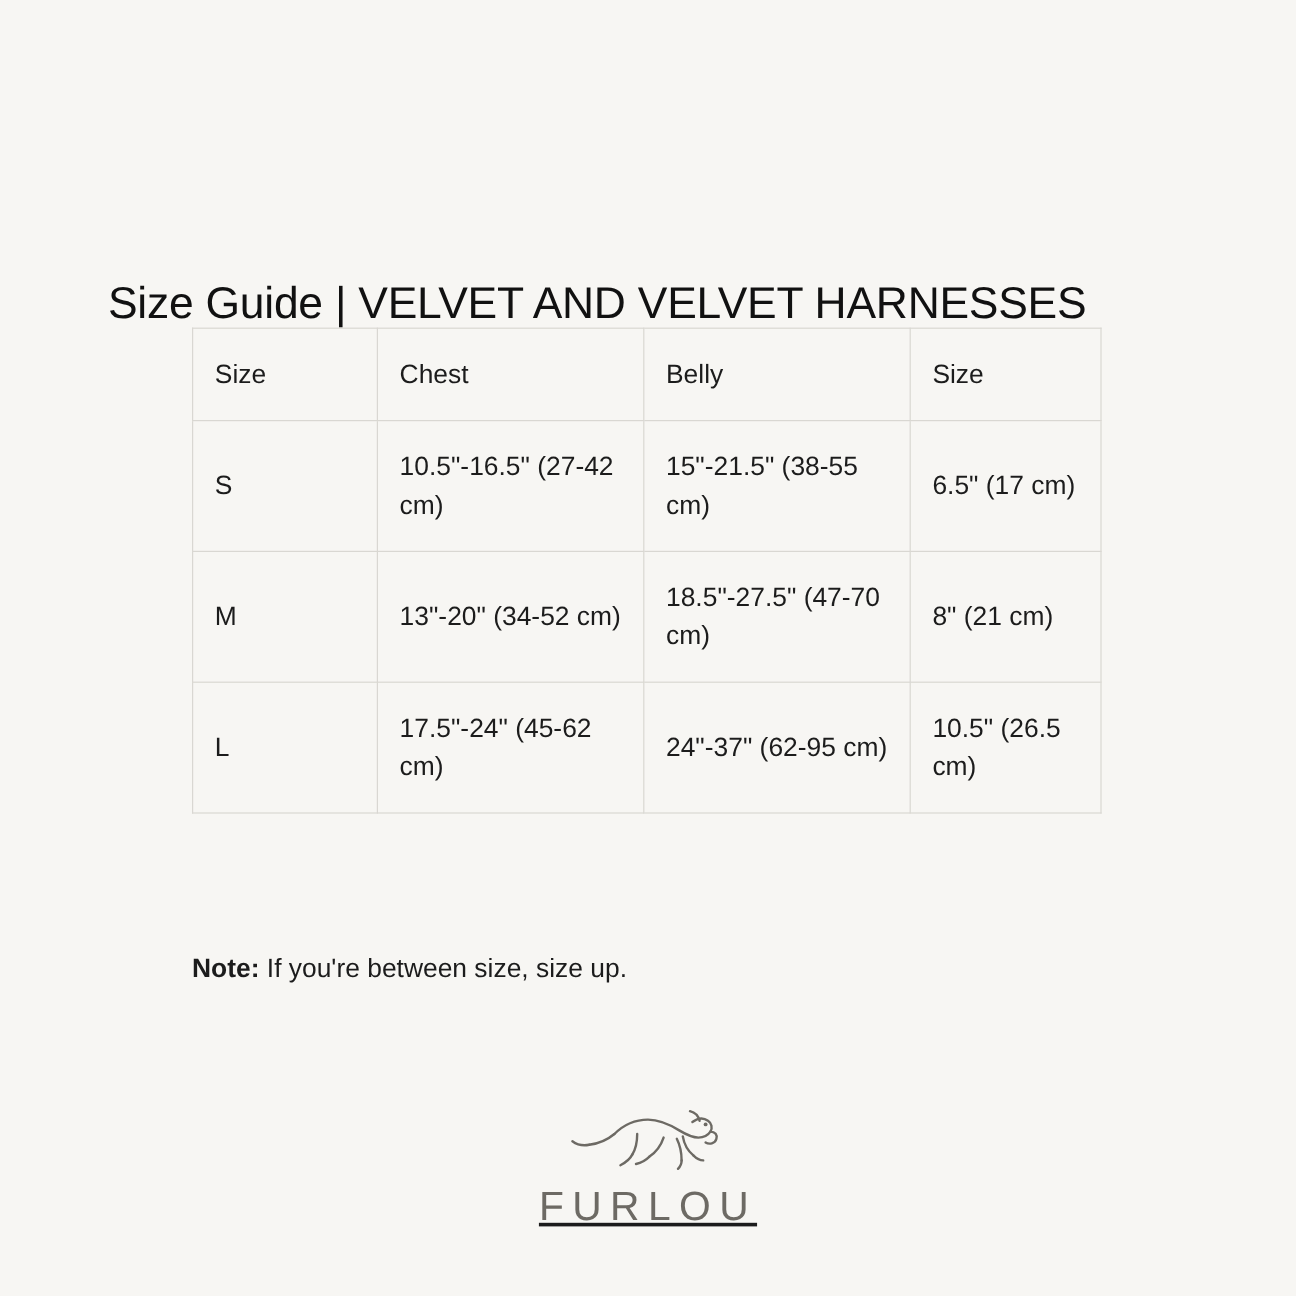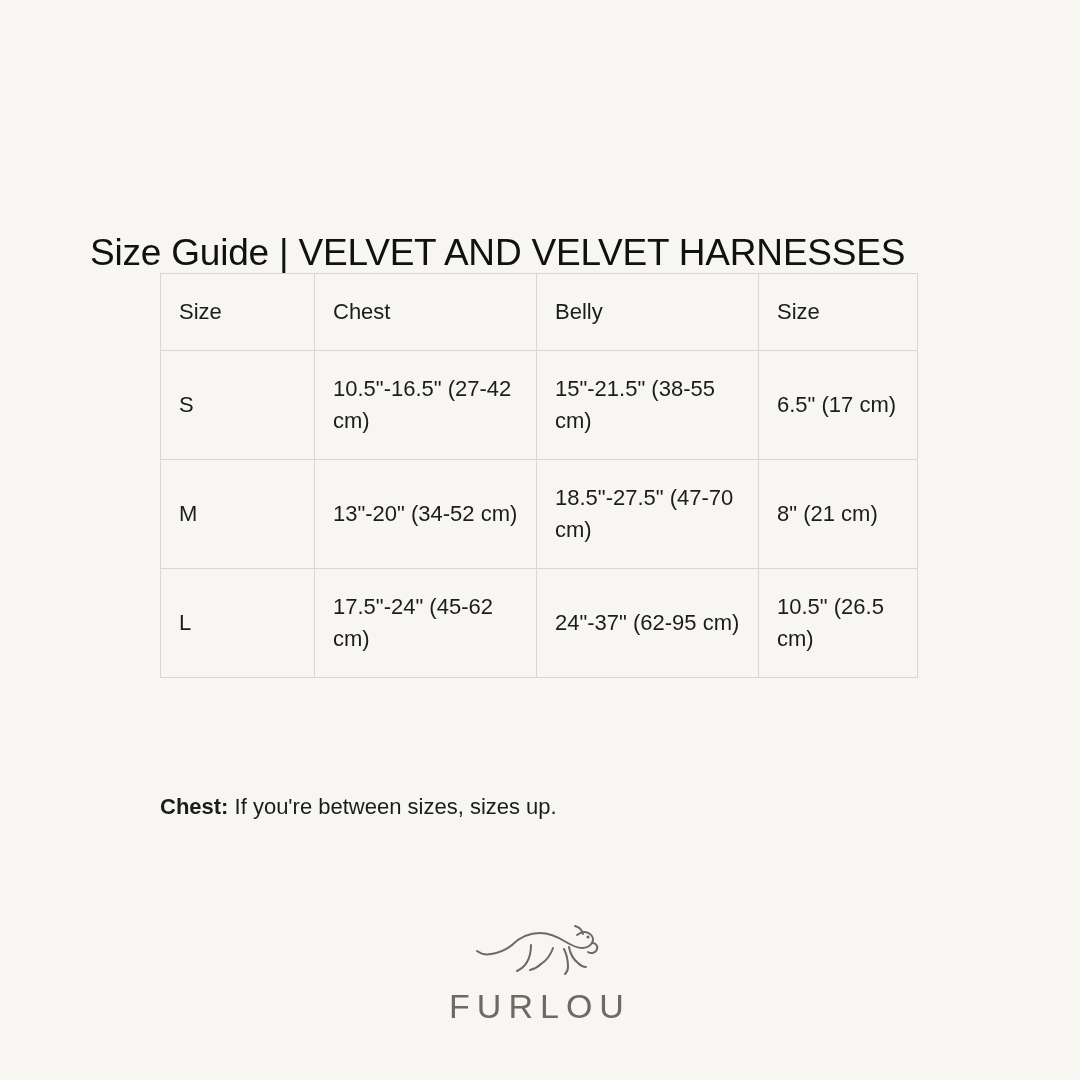--- a/index.html
+++ b/index.html
@@ -84,20 +84,21 @@
   .note .note-text {
     font-weight: 400;
   }
 
   .brand {
     position: absolute;
     left: 0;
     top: 915px;
     width: 1080px;
     text-align: center;
+    text-decoration: underline;
   }
   .brand-mark {
     display: block;
     margin: 0 auto;
     width: 150px;
     height: 68px;
   }
   .brand-name {
     display: block;
     margin-top: 4px;
@@ -144,21 +145,21 @@
       </tr>
       <tr>
         <td>L</td>
         <td>17.5"-24" (45-62 cm)</td>
         <td>24"-37" (62-95 cm)</td>
         <td>10.5" (26.5 cm)</td>
       </tr>
     </tbody>
   </table>
 
-  <p class="note"><span class="note-label">Chest:</span><span class="note-text"> If you're between sizes, sizes up.</span></p>
+  <p class="note"><span class="note-label">Note:</span><span class="note-text"> If you're between size, size up.</span></p>
 
   <div class="brand">
     <svg class="brand-mark" viewBox="0 0 150 68" aria-hidden="true">
       <g fill="none" stroke="#6d6a64" stroke-width="2" stroke-linecap="round" stroke-linejoin="round">
         <path d="M112 20c4-3 9-4 13-1 3 2 4 6 2 9 4 0 6 3 5 6-1 4-6 5-9 3"></path>
         <path d="M127 28c-2 3-6 5-10 5-6 0-11-3-16-6-8-5-16-9-26-9-11 0-21 5-28 12"></path>
         <path d="M47 30c-6 5-13 8-21 9"></path>
         <path d="M26 39c-5 1-10 0-14-3"></path>
         <path d="M88 33c-2 6-6 12-12 16"></path>
         <path d="M76 49c-3 3-7 5-11 6"></path>

